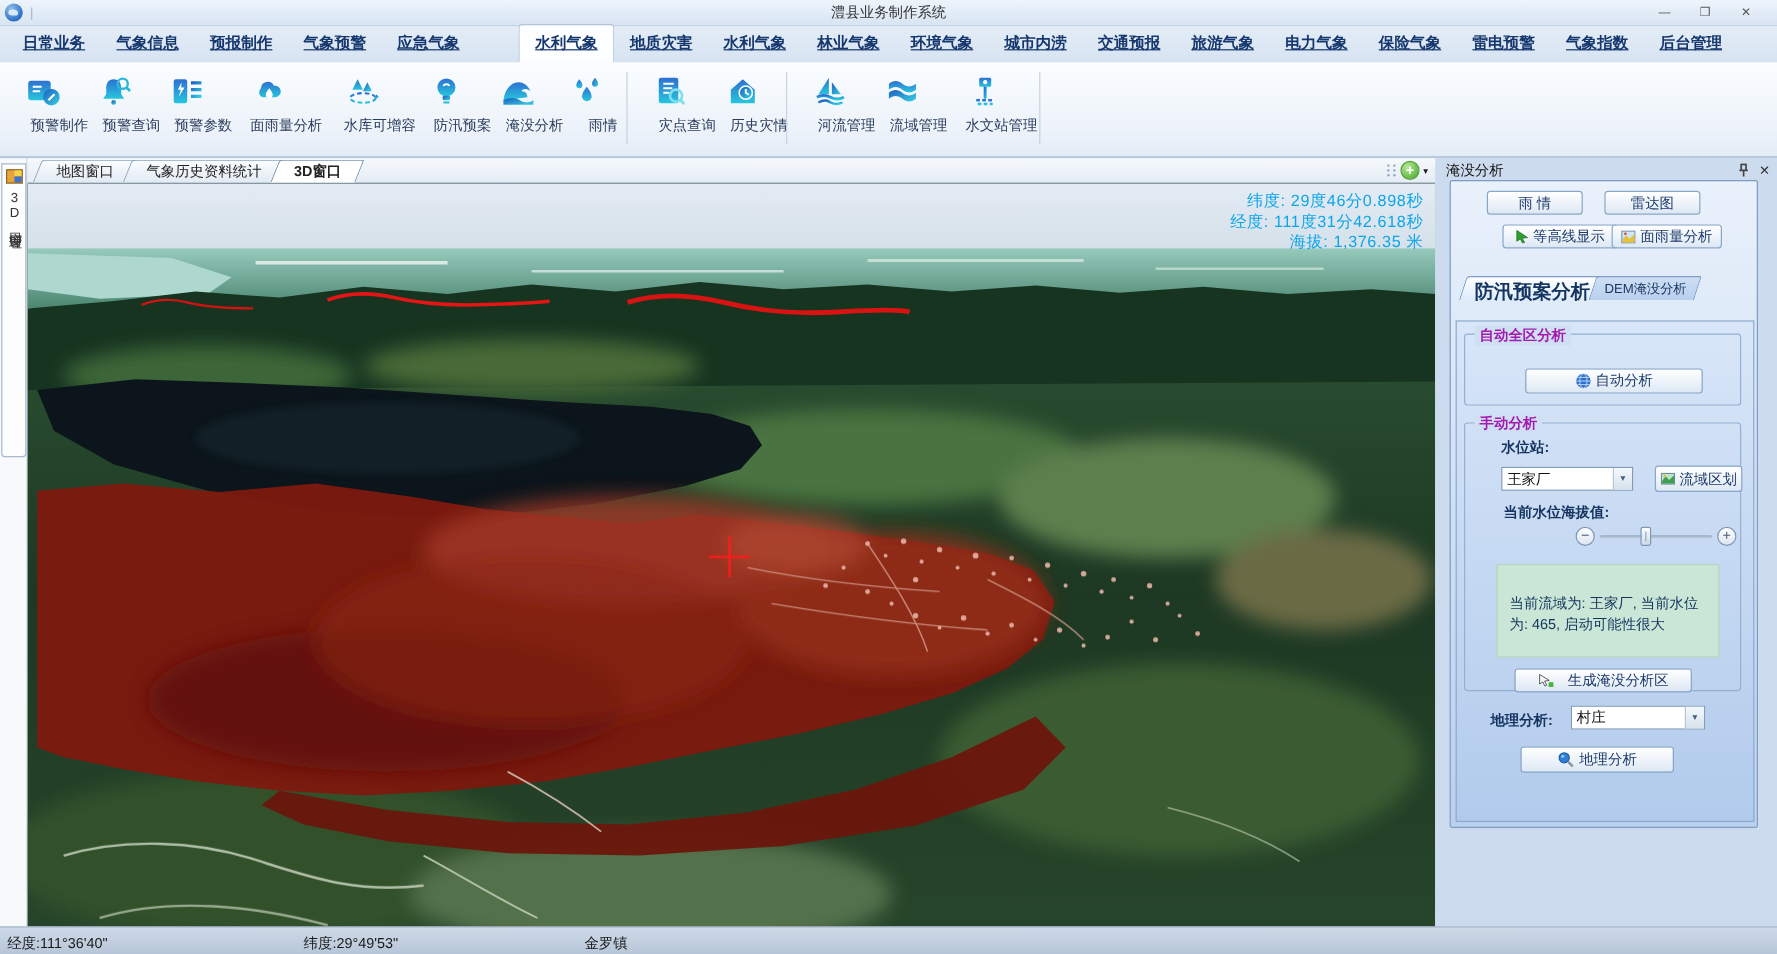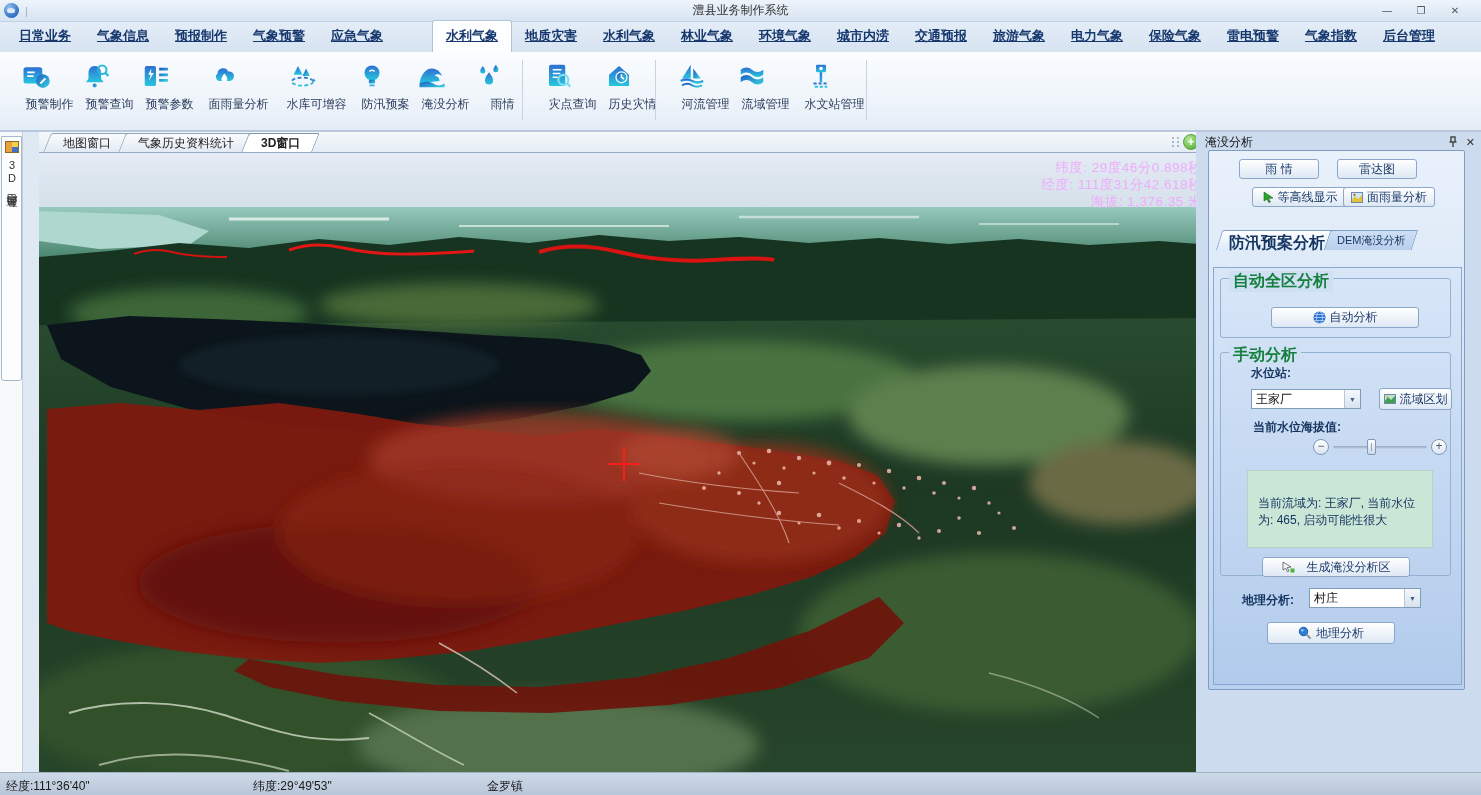--- a/index.html
+++ b/index.html
@@ -45,40 +45,40 @@
     background:#f7f9fb; border-right:1px solid #c5d0dc; }
   #dock-tab { position:absolute; left:1px; top:4px; width:21px; height:245px;
     background:#fdfdfd; border:1px solid #a9b9cc; border-radius:0 0 3px 3px;
     display:flex; flex-direction:column; align-items:center; padding-top:4px; }
   #dock-tab .dock-icon { width:14px; height:12px; position:relative; background:#e8a33d;
     border:1px solid #8a6a2a; margin-bottom:6px; }
   #dock-tab .dock-icon::before { content:""; position:absolute; right:0; top:0; width:6px; height:5px; background:#f4d34a; }
   #dock-tab .dock-icon::after { content:""; position:absolute; right:0; bottom:0; width:6px; height:5px; background:#3f72c8; }
   #dock-label { writing-mode:vertical-rl; text-orientation:upright; font-size:11px; color:#333; letter-spacing:1px; }
 
-  #center { position:absolute; left:23px; top:132px; width:1173px; height:640px; background:#eef2f8;margin-left:16px; }
+  #center { position:absolute; left:23px; top:132px; width:1173px; height:640px; background:#eef2f8; }
   #tabstrip { position:relative; height:21px; background:linear-gradient(#f6f9fc,#e4ecf5);
     border-bottom:1px solid #98aac2; display:flex; align-items:flex-end; padding-left:8px; }
   .dtab { position:relative; height:19px; padding:2px 16px 0; margin-right:-5px; }
   .dtab::before { content:""; position:absolute; inset:0; background:linear-gradient(#fafcfe,#e2eaf3);
     border:1px solid #8ea6c2; border-bottom:none; transform:skewX(-22deg); border-radius:3px 2px 0 0; }
   .dtab.active::before { background:#ffffff; border-color:#7e96b4; }
   .dtab span { position:relative; font-size:12px; color:#222; }
   .dtab.active span { font-weight:bold; }
   #tabstrip-right { margin-left:auto; display:flex; align-items:center; gap:3px; padding:0 6px 2px 0; }
   #grip { display:grid; grid-template-columns:3px 3px; gap:2px; }
   #grip i { width:2px; height:2px; background:#93a7bf; border-radius:50%; }
   #add-view-btn { width:16px; height:16px; border-radius:50%;
     background:radial-gradient(circle at 35% 30%, #b8e89a, #6cbe4e 65%, #4c9e34);
     border:1px solid #58a33e; color:#fff; font-weight:bold; font-size:12px; line-height:14px; text-align:center; }
   #tab-caret { font-size:8px; color:#222; }
 
   #map { position:relative; width:1173px; height:619px; overflow:hidden; background:#20402a; }
   #map svg.scene { position:absolute; left:0; top:0; width:100%; height:100%; }
-  #coord-overlay { position:absolute; right:10px; top:6px; text-align:right; color:#f0abfc;
+  #coord-overlay { position:absolute; right:10px; top:6px; text-align:right; color:#0ea5e9;
     font-size:13.5px; line-height:17px; letter-spacing:0.5px; }
 
   
   #panel { position:absolute; left:1196px; top:132px; width:285px; height:640px; background:#ccdbee; }
   #panel-header { height:18px; display:flex; align-items:center; padding:2px 6px 0 9px; }
   #panel-title { font-size:12px; color:#111; }
   #panel-header .hdr-icons { margin-left:auto; display:flex; gap:8px; align-items:center; }
   #panel-content { position:absolute; left:12px; top:18px; width:257px; height:540px;
     border:1px solid #7f9cc4; background:linear-gradient(#e9f1fb,#b9d0ee); border-radius:2px; }
   .pbtn { position:absolute; display:flex; align-items:center; justify-content:center; gap:4px;
@@ -87,21 +87,21 @@
   .ptab { position:absolute; height:20px; padding:3px 10px 0; }
   .ptab::before { content:""; position:absolute; inset:0; transform:skewX(-18deg);
     background:linear-gradient(#cddff5,#b9cfec); border:1px solid #7f9fc6; border-bottom:none; border-radius:3px 2px 0 0; }
   .ptab.active::before { background:linear-gradient(#ffffff,#dcebfc); }
   .ptab span { position:relative; font-size:16px; color:#15345f; }
   .ptab.active span { font-weight:bold; }
   #ptab-content { position:absolute; left:4px; top:116px; width:249px; height:418px;
     border:1px solid #8aa8cf; background:linear-gradient(#d8e6f8,#b2cbec); }
   .groupbox { position:absolute; border:1px solid #94b0d2; border-radius:3px; }
   .gb-legend { position:absolute; top:-8px; left:8px; background:#cfe0f5; padding:0 4px;
-    font-weight:bold; font-size:16px; color:#15803d; }
+    font-weight:bold; font-size:12px; color:#a21caf; }
   .plabel { position:absolute; font-weight:bold; font-size:12px; color:#15345f; white-space:nowrap; }
   .combo { position:absolute; height:20px; background:#fff; border:1px solid #7f9db9; display:flex; align-items:center; }
   .combo .cval { flex:1; padding-left:4px; font-size:12px; color:#111; }
   .combo .cbtn { width:16px; height:100%; background:linear-gradient(#f4f8fc,#d7e2ee);
     border-left:1px solid #b6c6d8; font-size:7px; color:#44617e; display:flex; align-items:center; justify-content:center; }
   .roundbtn { position:absolute; width:16px; height:16px; border-radius:50%;
     background:linear-gradient(#ffffff,#dbe5f1); border:1px solid #7f98b8; color:#4a5b70;
     font-size:12px; line-height:13px; text-align:center; }
   #slider-track { position:absolute; height:3px; background:linear-gradient(#93a7c0,#c9d6e6); border-radius:2px; }
   #slider-thumb { position:absolute; width:9px; height:16px; background:linear-gradient(#fdfefe,#ccd9e8);

